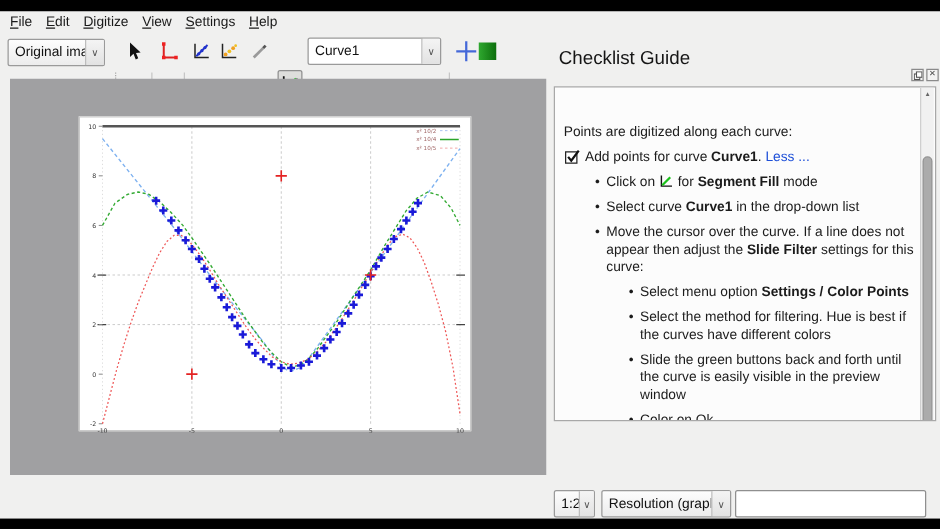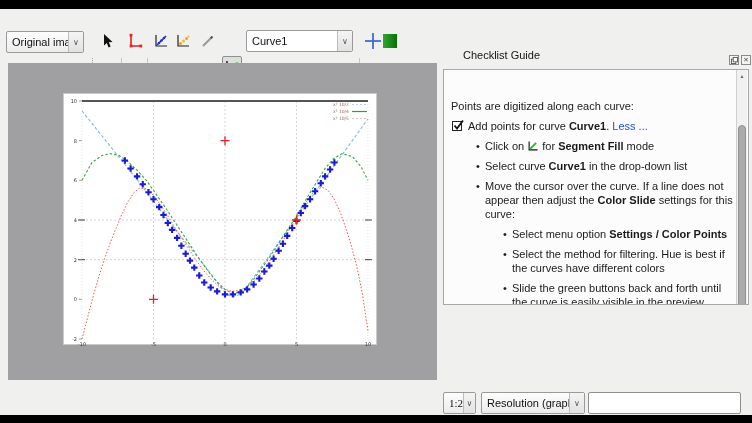--- a/index.html
+++ b/index.html
@@ -29,25 +29,25 @@
                  width:20px; height:23px; top:29px; }
   .tsep-dot { position:absolute; top:31px; width:0; height:19px; border-left:1px dotted #a9a9a9; }
   .tsep { position:absolute; top:31px; width:0; height:19px; border-left:1px solid #c6c6c6; }
 
   
   .canvas { position:absolute; left:8px; top:54px; width:429px; height:317px; background:#a0a0a2; }
   .graph-image { position:absolute; left:55px; top:30px; width:314px; height:252px;
                  background:#fff; border:1px solid #cacaca; }
 
   
-  .panel-title { position:absolute; left:447px; top:40px; font-size:11px; color:#151515;margin-left:16px; }
+  .panel-title { position:absolute; left:447px; top:29px; font-size:15px; color:#151515; }
   .dockbtn { position:absolute; top:46px; width:10px; height:10px; border:1px solid #8a8a8a;
              background:#f3f3f3; display:flex; align-items:center; justify-content:center;
              font-size:6.5px; color:#444; line-height:1; }
-  .panel-box { position:absolute; left:443px; top:60px; width:306px; height:236px;
+  .panel-box { position:absolute; left:443px; top:60px; width:306px; height:268px;
                border:1px solid #a8a8a8; background:#fcfcfc; overflow:hidden; }
   .checklist { position:absolute; left:0; top:0; width:293px; height:319px; overflow:hidden;
                padding:29px 4px 0 7px; font-size:11px; color:#1b1b1b; line-height:14px; }
   .cl-p { margin-bottom:6px; display:flex; }
   .cl-p b { font-weight:bold; }
   .cl-link { color:#1d4fd8; cursor:pointer; }
   .ind1 { padding-left:25px; }
   .ind2 { padding-left:52px; }
   .bullet { width:9px; flex:none; }
   .cbox { width:10px; height:10px; border:1px solid #222; flex:none; margin:2px 6px 0 1px;
@@ -74,20 +74,28 @@
   .bar-bottom { position:absolute; left:0; top:415px; width:752px; height:8px; background:#000; }
 </style>
 </head>
 <body>
 
 <div class="screen">
   <div class="bar-top"></div>
 
   <div class="app">
 
+    <div class="menubar" id="menubar">
+        <div class="menu-item"><u>F</u>ile</div>
+        <div class="menu-item"><u>E</u>dit</div>
+        <div class="menu-item"><u>D</u>igitize</div>
+        <div class="menu-item"><u>V</u>iew</div>
+        <div class="menu-item"><u>S</u>ettings</div>
+        <div class="menu-item"><u>H</u>elp</div>
+      </div>
 
     <div class="toolbar">
       <div class="combo" style="left:6px; top:4px; width:78px;">
         <span class="cval">Original image</span>
         <span class="carrow">∨</span>
       </div>
       <div class="tsep-dot" style="left:92px;"></div>
 
       <div class="tbtn" style="left:98px; top:4px; position:absolute;">
         <svg width="16" height="16" viewBox="0 0 16 16">
@@ -278,21 +286,21 @@
                 <path d="M3,2 L3,14 L15,14" stroke="#111" stroke-width="1.6" fill="none"></path>
                 <line x1="4" y1="13" x2="13" y2="4" stroke="#1bc11b" stroke-width="2.6"></line>
               </svg> for <b>Segment Fill</b> mode</div>
           </div>
           <div class="cl-p ind1">
             <span class="bullet">•</span>
             <div class="cl-text">Select curve <b>Curve1</b> in the drop-down list</div>
           </div>
           <div class="cl-p ind1">
             <span class="bullet">•</span>
-            <div class="cl-text">Move the cursor over the curve. If a line does not appear then adjust the <b>Color Slide</b> settings for this curve:</div>
+            <div class="cl-text">Move the cursor over the curve. If a line does not appear then adjust the <b>Slide Filter</b> settings for this curve:</div>
           </div>
           <div class="cl-p ind2">
             <span class="bullet">•</span>
             <div class="cl-text">Select menu option <b>Settings / Color Points</b></div>
           </div>
           <div class="cl-p ind2">
             <span class="bullet">•</span>
             <div class="cl-text">Select the method for filtering. Hue is best if the curves have different colors</div>
           </div>
           <div class="cl-p ind2">
@@ -308,21 +316,21 @@
           </div>
         </div>
       <div class="scrollbar">
         <div class="sb-arrow" style="top:0;">▲</div>
         <div class="sb-thumb" style="top:55px; height:218px;"></div>
         <div class="sb-arrow" style="bottom:0;">▼</div>
       </div>
     </div>
 
     <div class="statusbar">
-      <div class="combo" style="left:443px; top:1px; width:33px;font-family:Liberation Serif, serif;">
+      <div class="combo" style="left:443px; top:1px; width:33px;">
         <span class="cval">1:2</span>
         <span class="carrow" style="width:12px;">∨</span>
       </div>
       <div class="combo" style="left:481px; top:1px; width:104px;">
         <span class="cval">Resolution (graph):</span>
         <span class="carrow">∨</span>
       </div>
       <input class="status-input" value="" style="">
     </div>
   </div>

